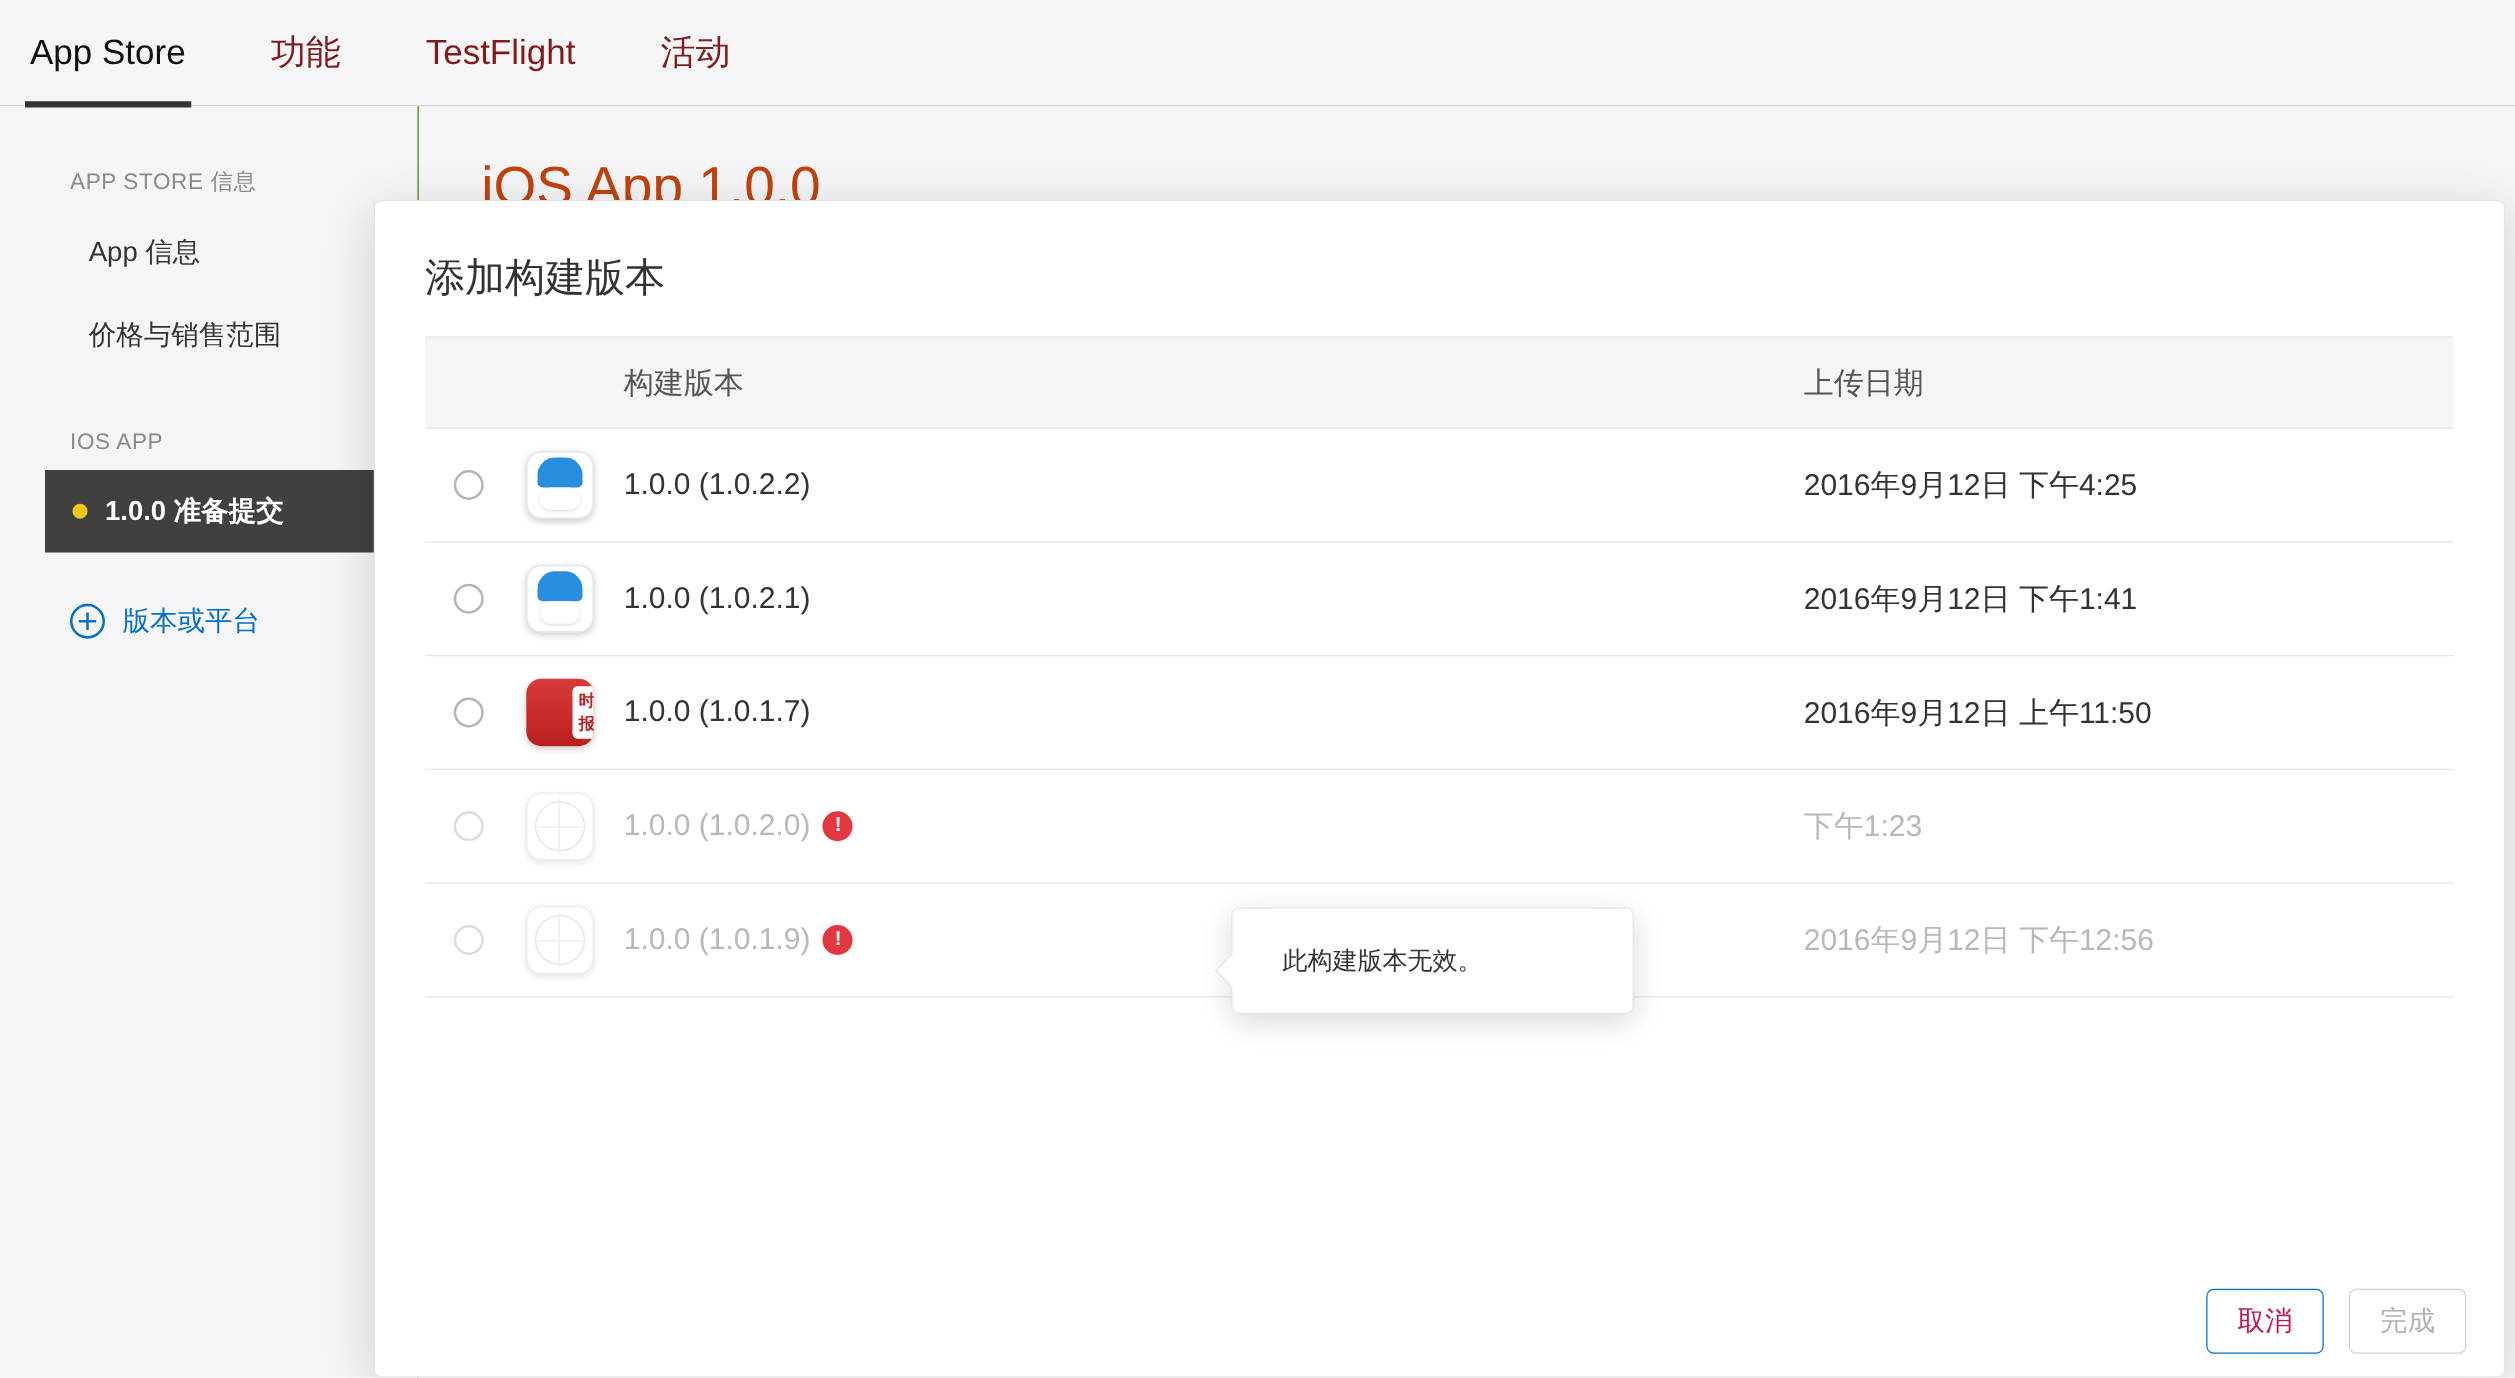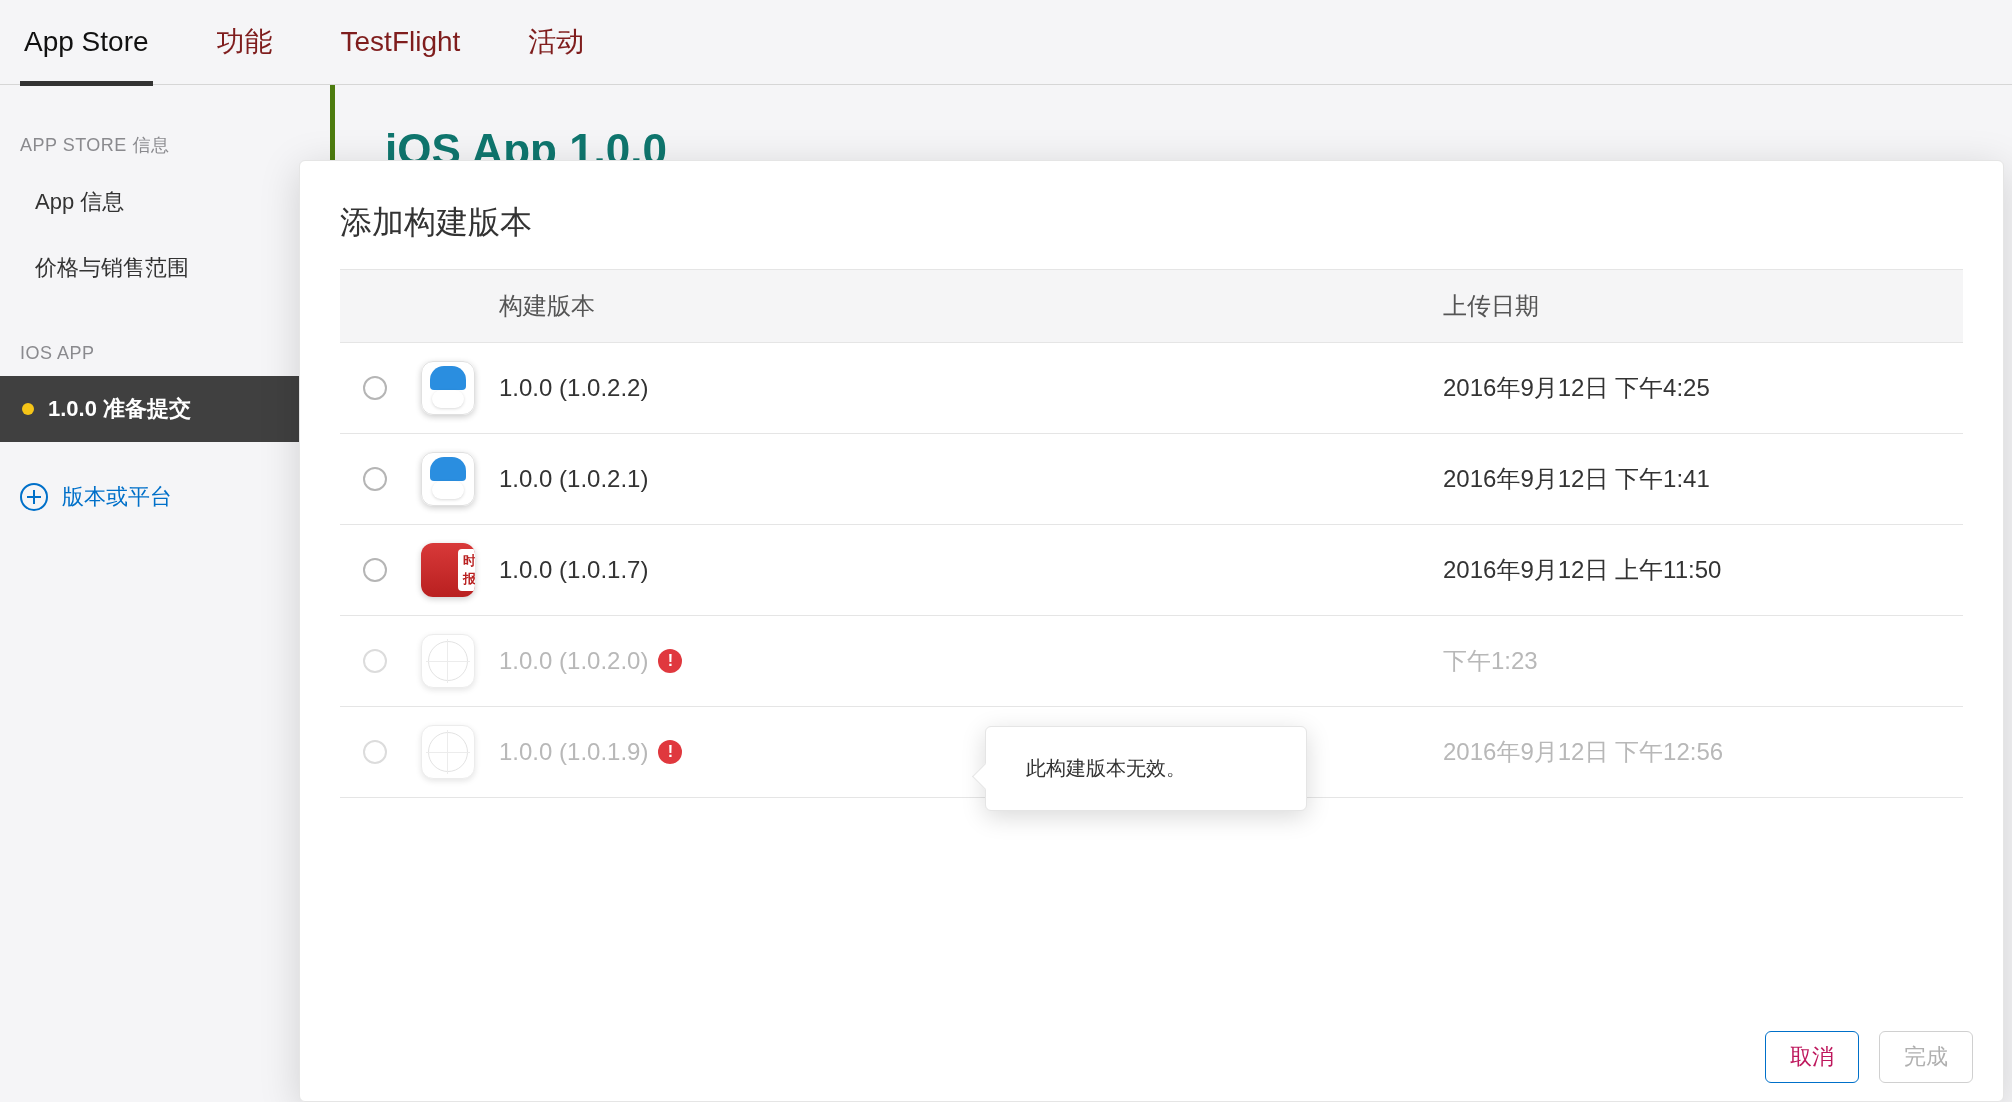--- a/index.html
+++ b/index.html
@@ -47,23 +47,24 @@
       background: #333;
     }
 
     
     .body-wrap {
       display: flex;
       height: calc(100% - 85px);
     }
     .sidebar {
       width: 335px;
-      border-right: 5px solid #4d7c0f;
+      border-right: 1px solid #4d7c0f;
       padding-top: 30px;
       background: #f5f5f7;
+      padding-left: 36px;
     }
     .sidebar-header {
       font-size: 18px;
       color: #8a8a8e;
       letter-spacing: 0.5px;
       padding: 18px 20px 12px;
       text-transform: uppercase;
     }
     .sidebar-item {
       font-size: 22px;
@@ -119,22 +120,22 @@
       top: 50%; left: 5px; right: 5px; height: 2px; transform: translateY(-50%);
     }
 
     .main {
       flex: 1;
       padding: 40px 50px;
       position: relative;
     }
     .page-title {
       font-size: 44px;
-      font-weight: 700;
-      color: #0f766e;
+      font-weight: 400;
+      color: #c2410c;
     }
 
     
     .modal {
       position: absolute;
       left: 299px;
       top: 160px;
       right: 8px;
       bottom: 0;
       background: #fff;

